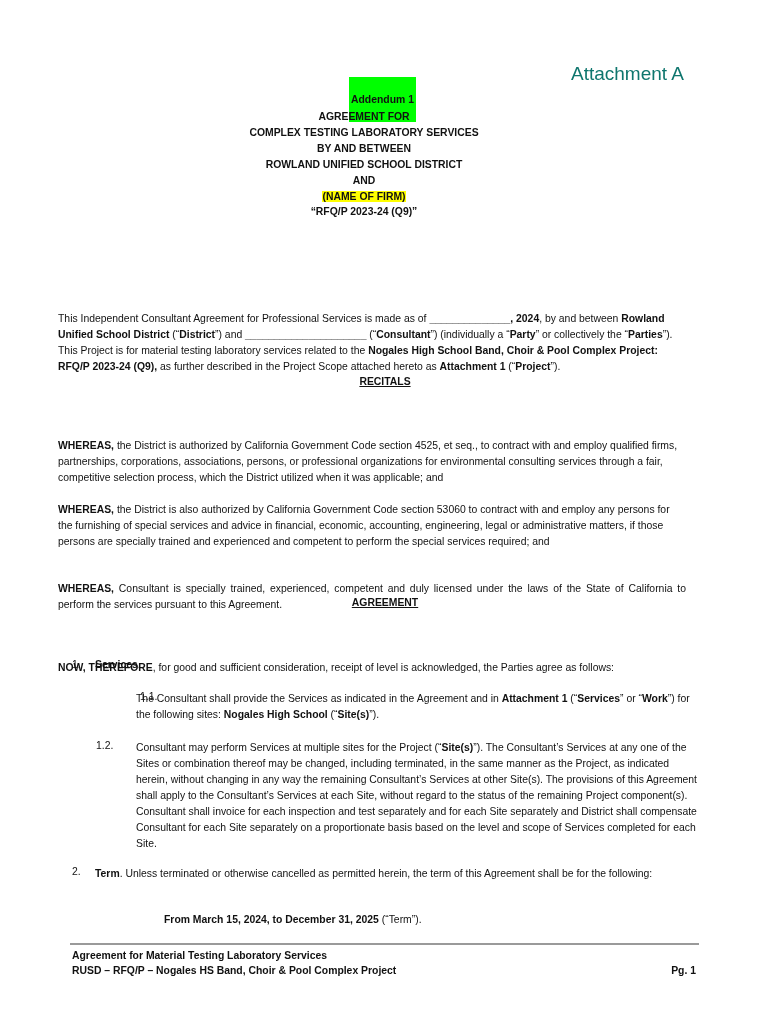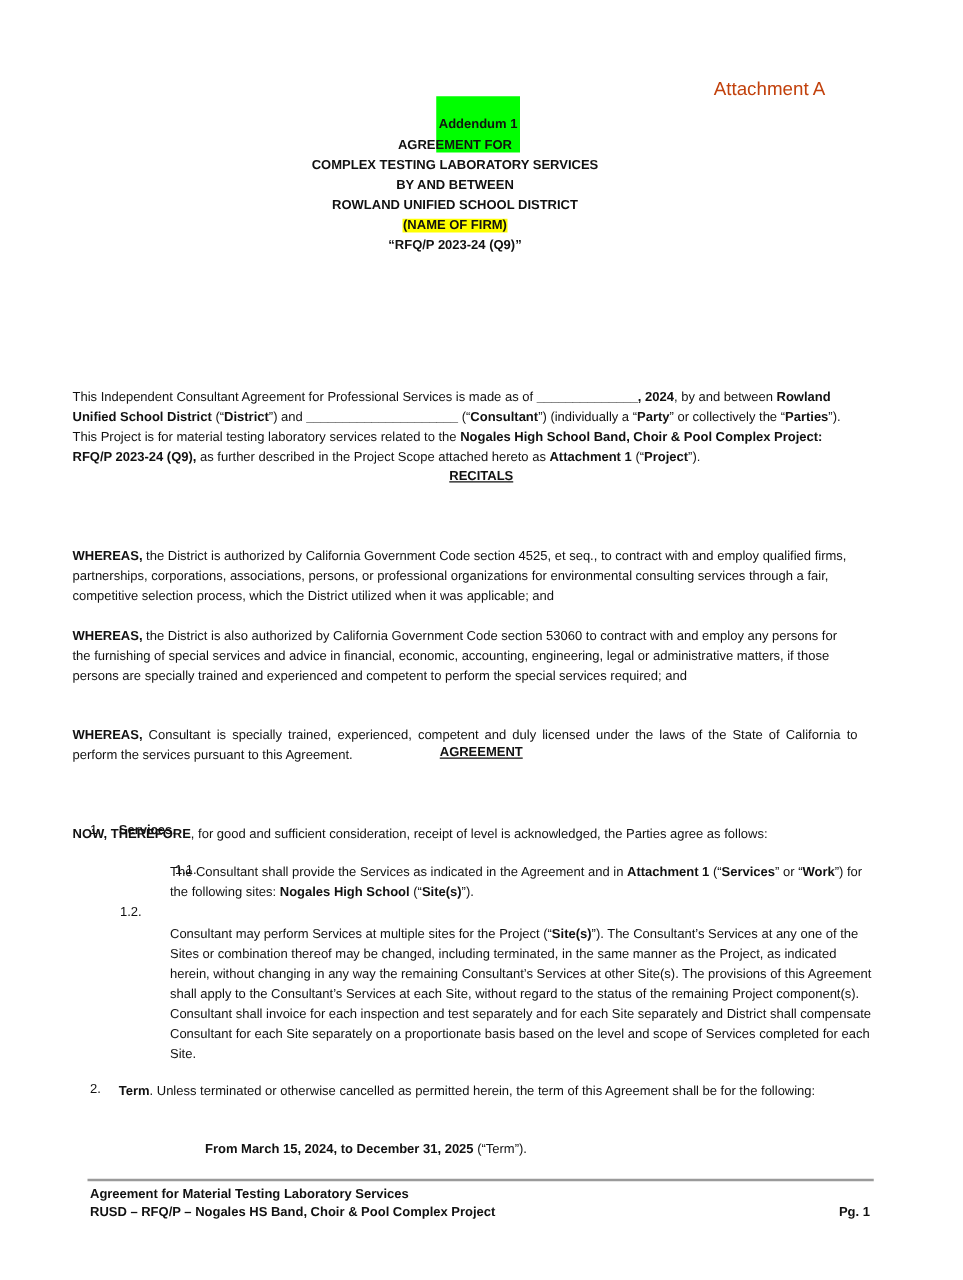--- a/index.html
+++ b/index.html
@@ -4,21 +4,21 @@
   <style>
     html, body { margin: 0; padding: 0; background: #ffffff; }
     body {
       width: 770px; height: 1024px; position: relative; overflow: hidden;
       font-family: "Liberation Sans", sans-serif; color: #111;
       font-size: 10.4px;
     }
     .page { position: absolute; left: 0; top: 0; width: 770px; height: 1024px; }
     .attachment {
       position: absolute; left: 571px; top: 63px;
-      font-size: 15px; font-weight: normal; color: #c2410c; text-align: right;
+      font-size: 19px; font-weight: normal; color: #0f766e; text-align: right;
     }
     .addendum {
       position: absolute; left: 349px; top: 77px;
       font-size: 10.4px; font-weight: bold;
       background: #00ff00; padding: 16px 2px; line-height: 13px;
     }
     .title-block {
       position: absolute; left: 0; top: 109px; width: 728px;
       text-align: center; font-weight: bold; font-size: 10.4px; line-height: 15.9px;
     }
@@ -52,20 +52,21 @@
 <div class="page">
 
   <div class="attachment">Attachment A</div>
   <div class="addendum">Addendum 1</div>
 
   <div class="title-block">
     <span class="line">AGREEMENT FOR</span>
     <span class="line">COMPLEX TESTING LABORATORY SERVICES</span>
     <span class="line">BY AND BETWEEN</span>
     <span class="line">ROWLAND UNIFIED SCHOOL DISTRICT</span>
+    <span class="line">AND</span>
     <span class="line"><span class="hl-yellow">(NAME OF FIRM)</span></span>
     <span class="line">“RFQ/P 2023-24 (Q9)”</span>
   </div>
 
   <div class="para" style="top:279px;"><span>This Independent Consultant Agreement for Professional Services is made as of </span><b>______________, 2024</b><span>, by and between </span><b>Rowland Unified School District</b><span> (“</span><b>District</b><span>”) and </span><b>_____________________</b><span> (“</span><b>Consultant</b><span>”) (individually a “</span><b>Party</b><span>” or collectively the “</span><b>Parties</b><span>”). This Project is for material testing laboratory services related to the </span><b>Nogales High School Band, Choir &amp; Pool Complex Project: RFQ/P 2023-24 (Q9),</b><span> as further described in the Project Scope attached hereto as </span><b>Attachment 1</b><span> (“</span><b>Project</b><span>”).</span></div>
 
   <div class="heading" style="top:376px;">RECITALS</div>
 
   <div class="para" style="top:406px;"><b>WHEREAS,</b><span> the District is authorized by California Government Code section 4525, et seq., to contract with and employ qualified firms, partnerships, corporations, associations, persons, or professional organizations for environmental consulting services through a fair, competitive selection process, which the District utilized when it was applicable; and</span></div>
 
@@ -76,21 +77,21 @@
   <div class="heading" style="top:597px;">AGREEMENT</div>
 
   <div class="para" style="top:628px;"><b>NOW, THEREFORE</b><span>, for good and sufficient consideration, receipt of level is acknowledged, the Parties agree as follows:</span></div>
 
   <div class="num" style="left:72px; top:659px;">1.</div>
   <div class="num" style="left:95px; top:659px;"><b>Services</b><span>.</span></div>
 
   <div class="num" style="left:100px; top:691px;margin-left:40px;">1.1.</div>
   <div class="sub-text" style="top:691px;"><span>The Consultant shall provide the Services as indicated in the Agreement and in </span><b>Attachment 1</b><span> (“</span><b>Services</b><span>” or “</span><b>Work</b><span>”) for the following sites: </span><b>Nogales High School</b><span> (“</span><b>Site(s)</b><span>”).</span></div>
 
-  <div class="num" style="left:96px; top:725px;">1.2.</div>
+  <div class="num" style="left:96px; top:740px;">1.2.</div>
   <div class="sub-text" style="top:740px;"><span>Consultant may perform Services at multiple sites for the Project (“</span><b>Site(s)</b><span>”).  The Consultant’s Services at any one of the Sites or combination thereof may be changed, including terminated, in the same manner as the Project, as indicated herein, without changing in any way the remaining Consultant’s Services at other Site(s). The provisions of this Agreement shall apply to the Consultant’s Services at each Site, without regard to the status of the remaining Project component(s).  Consultant shall invoice for each inspection and test separately and for each Site separately and District shall compensate Consultant for each Site separately on a proportionate basis based on the level and scope of Services completed for each Site.</span></div>
 
   <div class="num" style="left:72px; top:866px;">2.</div>
   <div class="sub-text" style="left:95px; width:605px; top:866px;"><b>Term</b><span>.  Unless terminated or otherwise cancelled as permitted herein, the term of this Agreement shall be for the following:</span></div>
 
   <div class="num" style="left:164px; top:914px;"><b>From March 15, 2024, to December 31, 2025</b><span> (“Term”).</span></div>
 
   <div class="footer-rule"></div>
   <div class="footer">
     <div>Agreement for Material Testing Laboratory Services</div>

